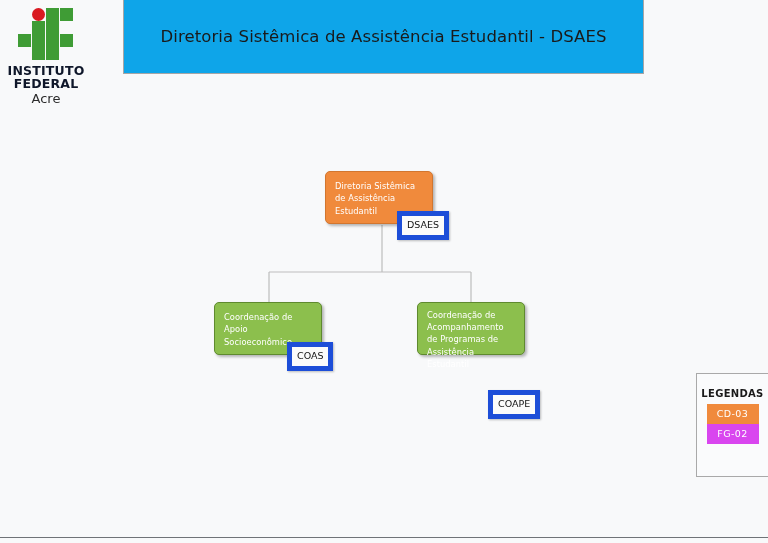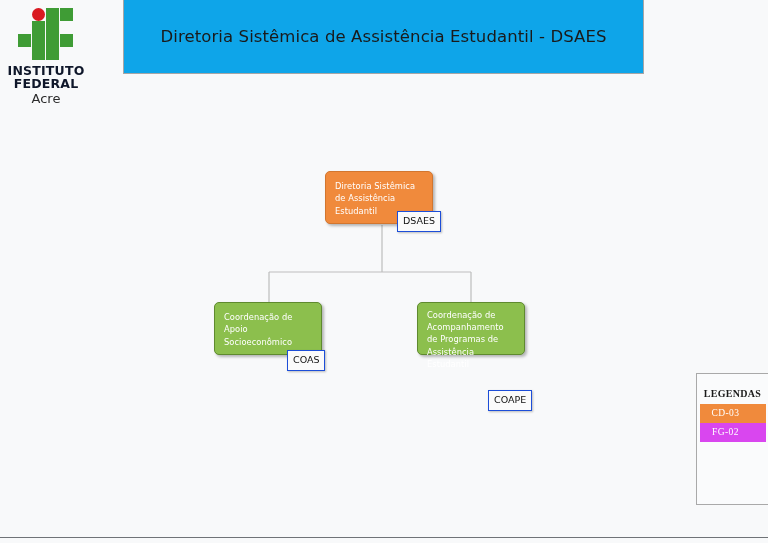--- a/index.html
+++ b/index.html
@@ -107,21 +107,21 @@
     top: 8px;
     right: 8px;
     color: #ffffff;
     font-size: 8.3px;
     line-height: 12.4px;
     letter-spacing: 0.05px;
   }
   .node-badge {
     position: absolute;
     background: #fbfbfb;
-    border: 1px solid #1d4ed8;
+    border: 5px solid #1d4ed8;
     color: #121212;
     font-size: 9.5px;
     line-height: 9.5px;
     padding: 4px 5px 5px 5px;
     white-space: nowrap;
     box-shadow: 1px 1px 2px rgba(0,0,0,0.25);
   }
 
   .node.orange {
     background: #f08a3c;
@@ -130,55 +130,54 @@
   .node.green {
     background: #8cbf4d;
     border-color: #5f8a2f;
   }
 
   
   #node-dsaes { left: 325px; top: 171px; width: 108px; height: 53px; }
   #node-dsaes .node-badge { left: 71px; top: 39px; }
 
   #node-coas { left: 214px; top: 302px; width: 108px; height: 53px; }
-  #node-coas .node-badge { left: 72px; top: 39px; margin-top: 8px; }
+  #node-coas .node-badge { left: 72px; top: 39px; }
 
   #node-coape { left: 417px; top: 302px; width: 108px; height: 53px; }
   #node-coape .node-badge { left: 70px; top: 39px; margin-top: 48px; }
   #node-coape .node-text { line-height: 12.2px; top: 6px; }
 
   
   #legend-box {
     position: absolute;
     left: 696px;
     top: 373px;
     width: 72px;
-    height: 132px;
+    height: 104px;
     border: 1px solid #a9a9a9;
     border-right: none;
     background: #fafbfc;
     box-sizing: border-box;
     padding-top: 14px;
-    font-family: Liberation Serif, serif;
   }
   #legend-title {
     text-align: center;
     font-size: 10px;
     font-weight: bold;
     color: #1a1a1a;
     letter-spacing: 0.3px;
     margin-bottom: 5px;
   }
   .legend-swatch {
     width: 52px;
     margin: 0 auto;
     text-align: center;
     font-size: 9.5px;
     color: #ffffff;
-    padding: 4px 14px 5px 0;
+    padding: 4px 0 5px 0;
     letter-spacing: 0.4px;
   }
   .legend-swatch.cd { background: #f08a3c; }
   .legend-swatch.fg { background: #d946ef; }
 
   
   #footer-rule {
     position: absolute;
     left: 0;
     top: 537px;

